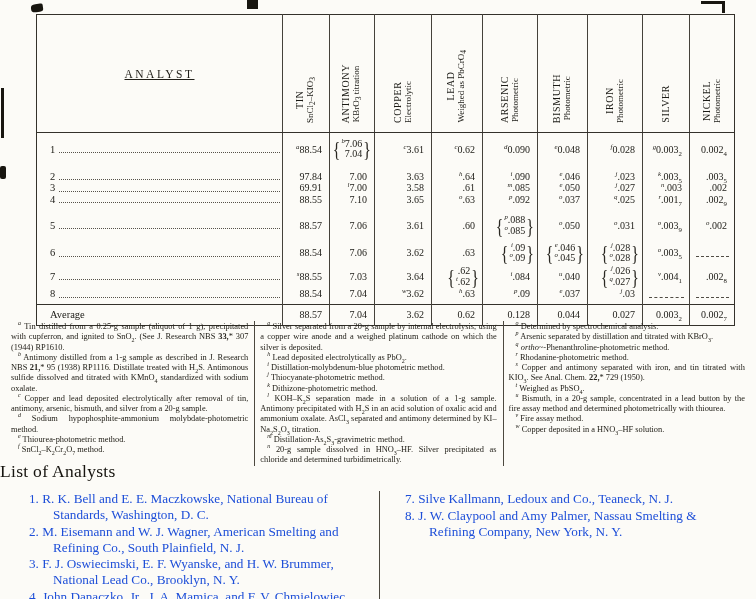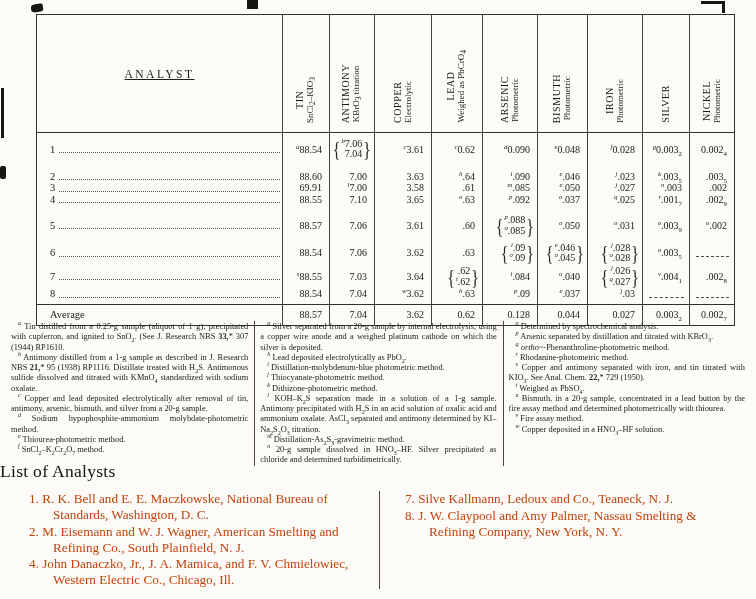--- a/index.html
+++ b/index.html
@@ -55,21 +55,21 @@
   .fn{margin:0;font-size:8.4px;line-height:1.22;text-align:justify;text-indent:7px;color:#23211a;}
   .fn sup{font-size:6px;font-style:italic;line-height:0;}
   .fn sub{font-size:6px;line-height:0;}
 
   
   .list-title{position:absolute;top:461px;left:0;width:100%;
     font-size:17.5px;font-weight:normal;margin:0;letter-spacing:.3px;color:#16140f;}
   .analysts{position:absolute;top:491px;left:10px;width:738px;display:flex;align-items:stretch;}
   .acol{width:50%;box-sizing:border-box;padding:0 8px 0 6px;}
   .acol + .acol{border-left:1px solid #4c483f;padding-left:12px;}
-  .entry{margin:0 0 1px 0;font-size:13.2px;line-height:1.2;padding-left:37px;text-indent:-24px;color:#c2410c;}
+  .entry{margin:0 0 1px 0;font-size:13.2px;line-height:1.2;padding-left:37px;text-indent:-24px;color:#1d4ed8;}
 
   
   .art{position:absolute;background:#181610;}
   .art-a{left:31px;top:4px;width:12px;height:8px;border-radius:40% 20% 30% 40%;transform:rotate(-8deg);}
   .art-b{left:247px;top:0;width:11px;height:9px;}
   .art-c1{left:701px;top:1px;width:24px;height:3px;}
   .art-c2{left:722px;top:1px;width:3px;height:12px;}
   .art-d{left:1px;top:88px;width:3px;height:50px;}
   .art-e{left:0;top:166px;width:6px;height:13px;border-radius:2px;}
 </style>
@@ -156,21 +156,21 @@
           </td>
         </tr>
         <tr class="r2">
           <td>
             <div class="lblrow">
               <span class="rnum">2</span>
               <span class="leader"></span>
             </div>
           </td>
           <td>
-            <div class="val">88.60</div>
+            <div class="val">97.84</div>
           </td>
           <td>
             <div class="val">7.00</div>
           </td>
           <td>
             <div class="val">3.63</div>
           </td>
           <td>
             <div class="val"><sup>h</sup>.64</div>
           </td>
@@ -510,20 +510,21 @@
         <p class="fn"><sup>w</sup> Copper deposited in a HNO<sub>3</sub>–HF solution.</p>
       </div>
     </div>
 
   <h2 class="list-title">List of Analysts</h2>
 
   <div class="analysts">
       <div class="acol">
         <p class="entry"><span>1.</span> R. K. Bell and E. E. Maczkowske, National Bureau of Standards, Washington, D. C.</p>
         <p class="entry"><span>2.</span> M. Eisemann and W. J. Wagner, American Smelting and Refining Co., South Plainfield, N. J.</p>
+        <p class="entry"><span>3.</span> F. J. Oswiecimski, E. F. Wyanske, and H. W. Brummer, National Lead Co., Brooklyn, N. Y.</p>
         <p class="entry"><span>4.</span> John Danaczko, Jr., J. A. Mamica, and F. V. Chmielowiec, Western Electric Co., Chicago, Ill.</p>
       </div>
       <div class="acol">
         <p class="entry"><span>7.</span> Silve Kallmann, Ledoux and Co., Teaneck, N. J.</p>
         <p class="entry"><span>8.</span> J. W. Claypool and Amy Palmer, Nassau Smelting &amp; Refining Company, New York, N. Y.</p>
       </div>
     </div>
 
 </div>
 

